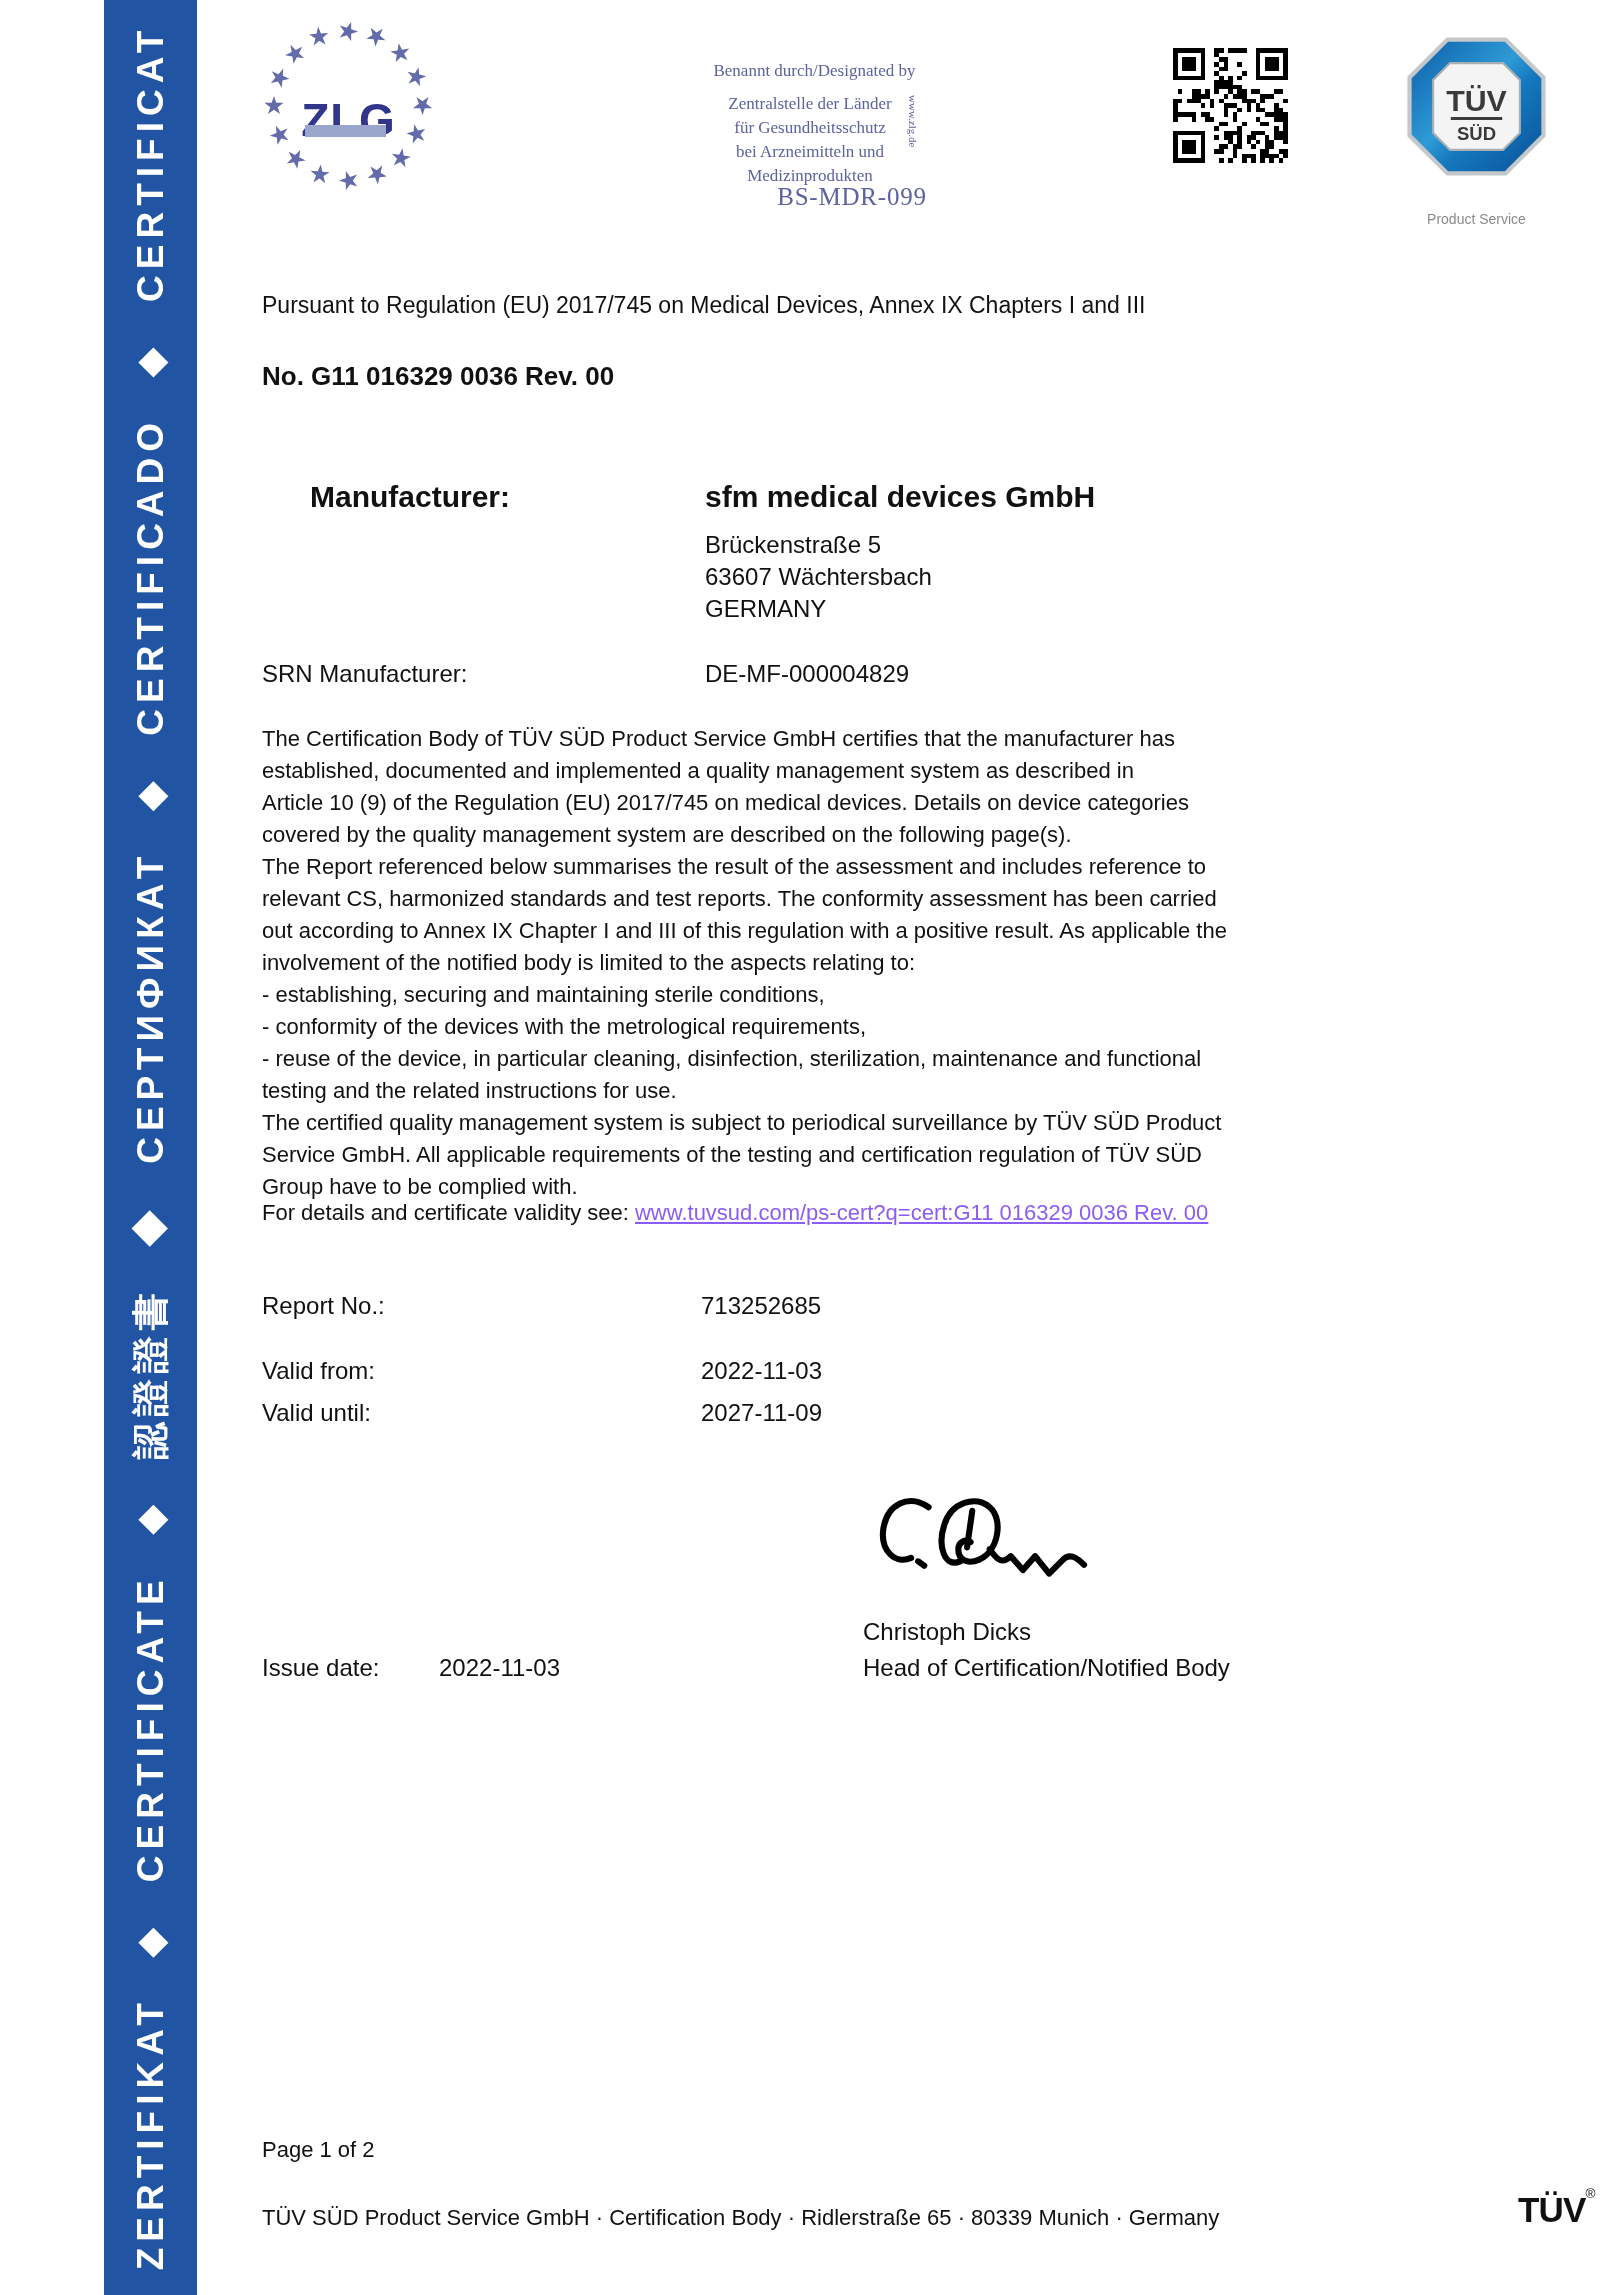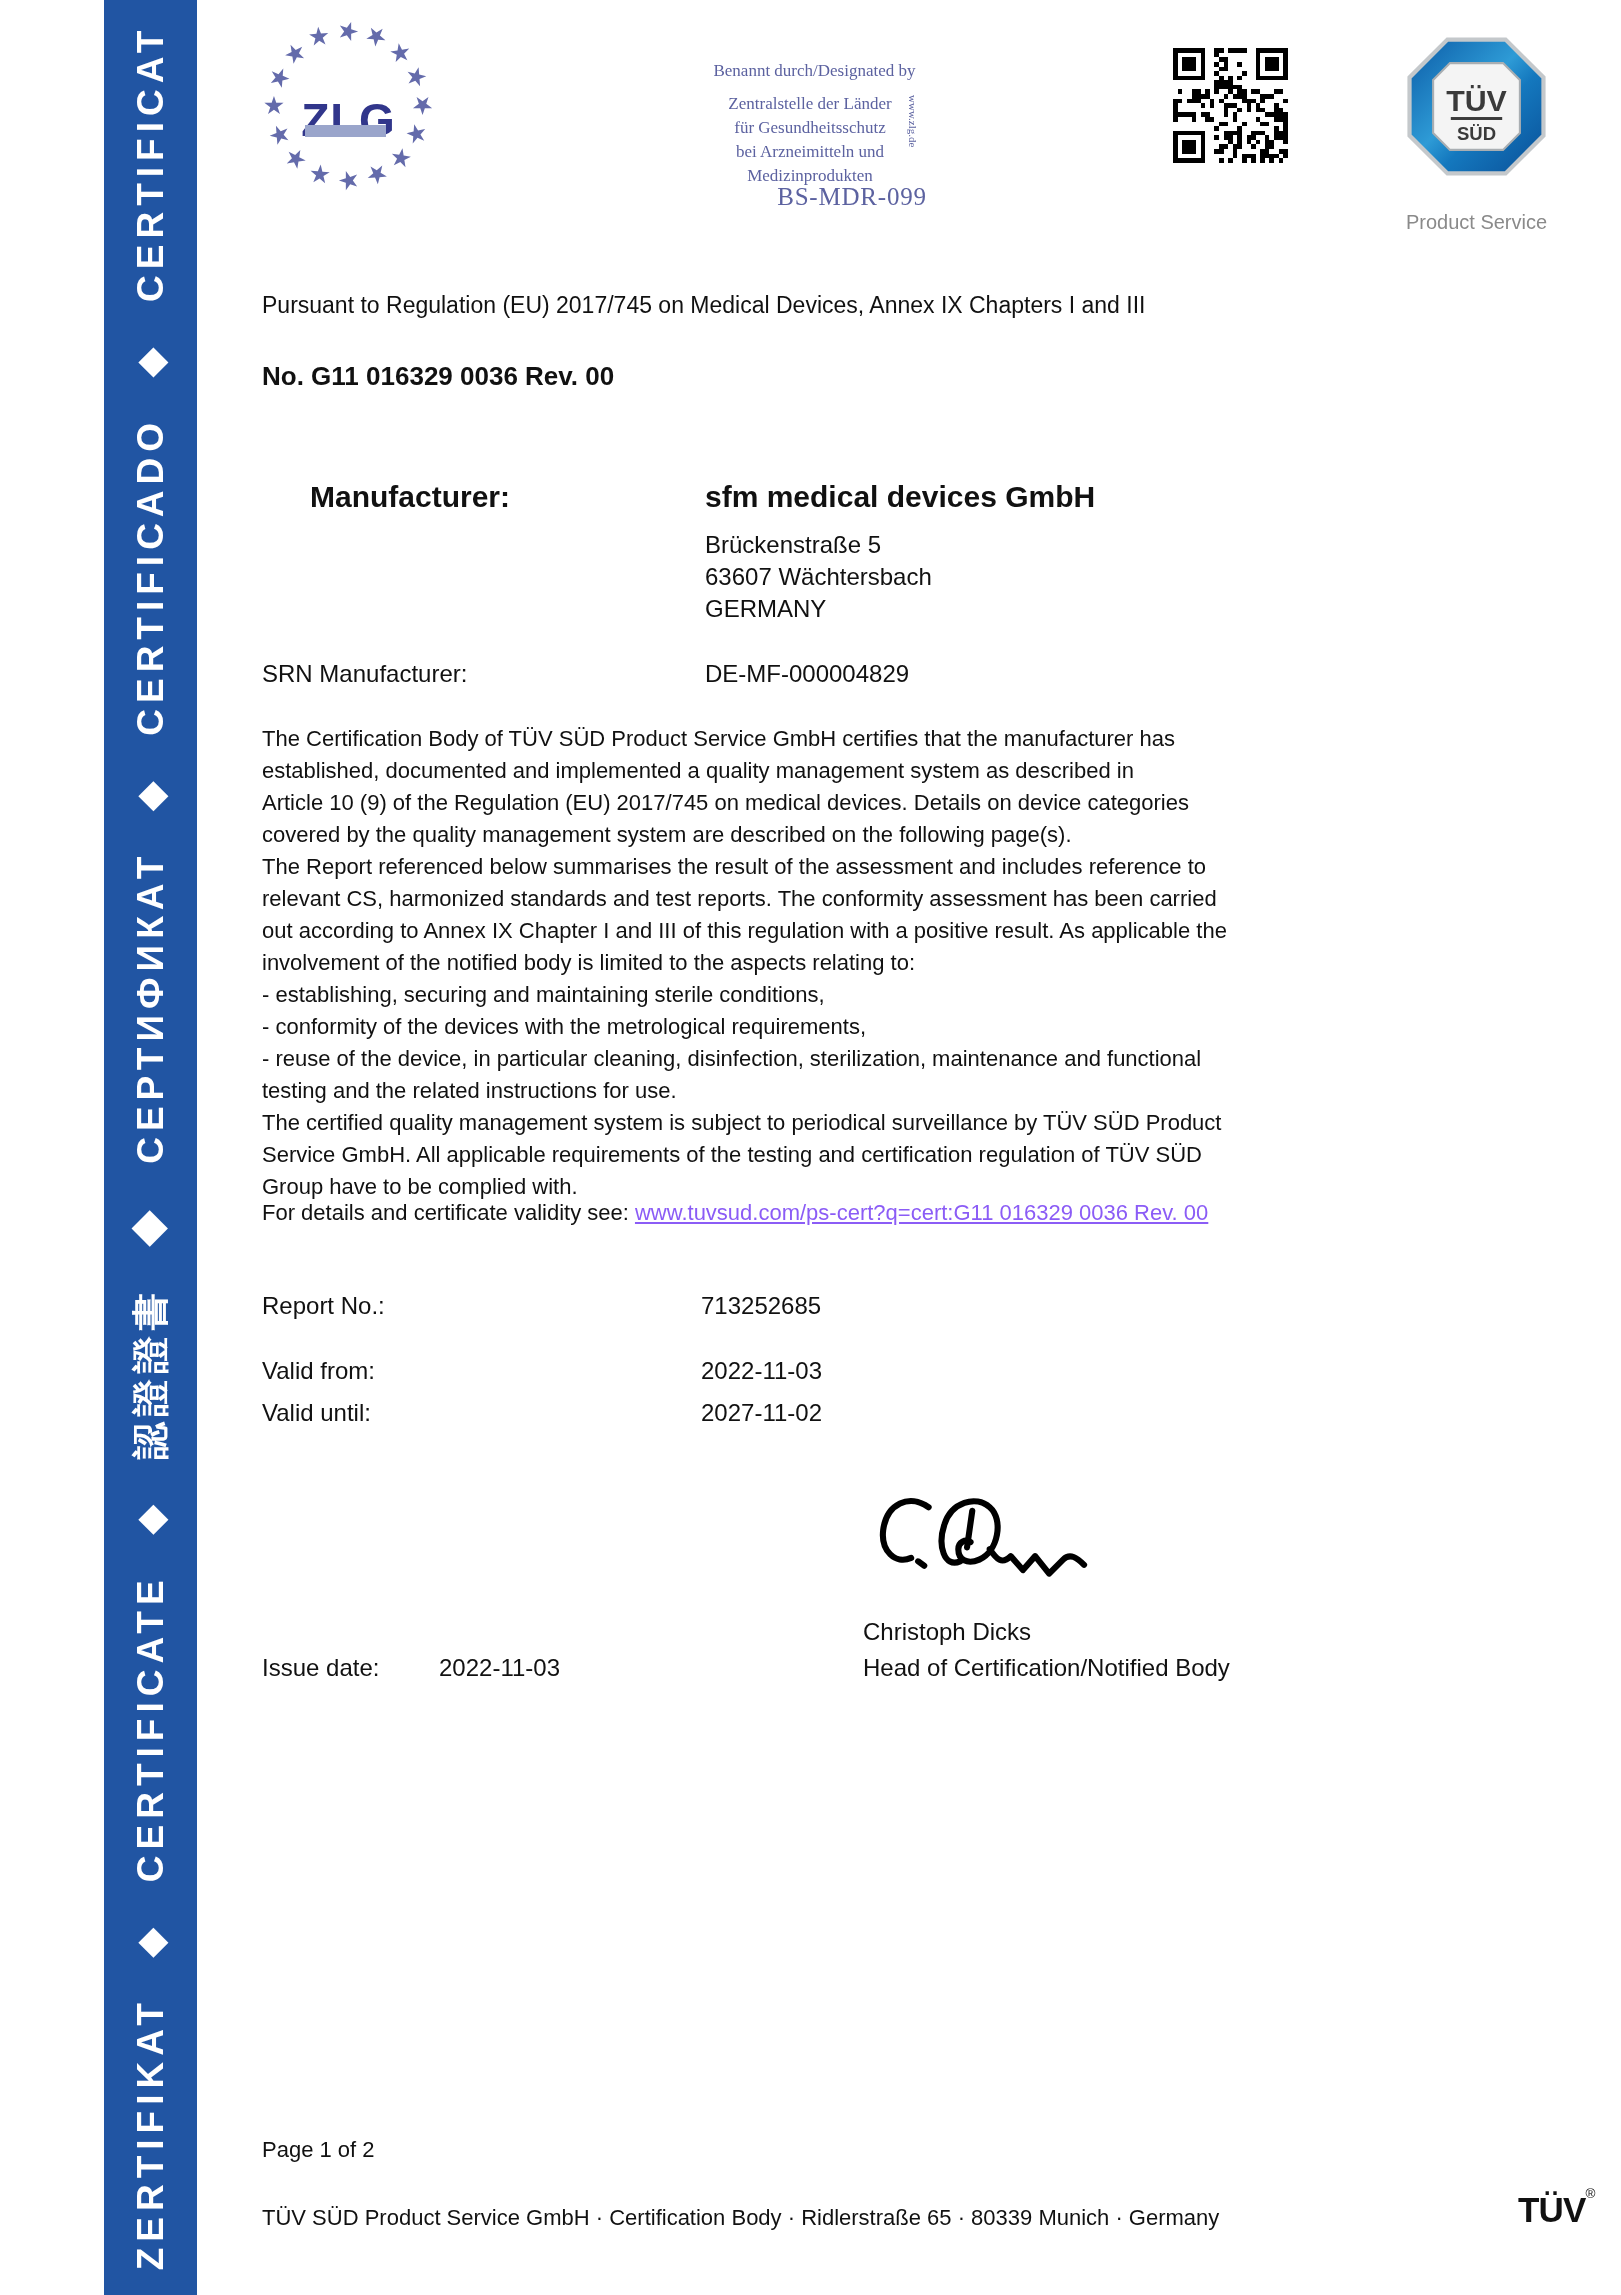--- a/index.html
+++ b/index.html
@@ -21,21 +21,21 @@
   .zlg-side{position:absolute;color:#5C62A0;font-family:"Liberation Serif",serif;}
   #zlg-designated{left:439px;top:42px;width:245px;text-align:center;font-size:17px;}
   #zlg-org{left:439px;top:73px;width:236px;text-align:center;font-size:17px;line-height:24px;}
   #zlg-web{left:666px;top:76px;font-size:11px;transform:rotate(90deg);transform-origin:0 0;white-space:nowrap;}
   #zlg-code{left:481px;top:164px;width:236px;text-align:center;font-size:25px;letter-spacing:0.8px;}
   
   #qr{position:absolute;left:1164px;top:39px;width:133px;height:133px;}
   
   #tuvsud{position:absolute;left:1407px;top:37px;width:139px;height:139px;}
   #tuv-caption{position:absolute;left:1392px;top:211px;width:169px;text-align:center;
-          font-size:20px;color:#8A8A8A;}
+          font-size:14px;color:#8A8A8A;}
   
   .abs{position:absolute;}
   .pre{white-space:pre-line;}
   #title{left:262px;top:242px;font-size:32px;font-weight:bold;letter-spacing:-0.4px;}
   #subtitle1{left:262px;top:292px;font-size:23px;}
   #subtitle2{left:262px;top:325px;font-size:23px;}
   #certno{left:262px;top:361px;font-size:26px;font-weight:bold;}
   #mf-label{left:262px;top:480px;font-size:30px;font-weight:bold;margin-left:48px;}
   #mf-name{left:705px;top:480px;font-size:30px;font-weight:bold;}
   #mf-addr{left:705px;top:529px;font-size:24px;line-height:32px;}
@@ -327,21 +327,21 @@
 The certified quality management system is subject to periodical surveillance by TÜV SÜD Product
 Service GmbH. All applicable requirements of the testing and certification regulation of TÜV SÜD
 Group have to be complied with.</div>
   <div class="abs" id="validity"><span>For details and certificate validity see: </span><a href="#">www.tuvsud.com/ps-cert?q=cert:G11 016329 0036 Rev. 00</a></div>
 
   <div class="abs" id="report-label">Report No.:</div>
   <div class="abs" id="report-value">713252685</div>
   <div class="abs" id="vfrom-label">Valid from:</div>
   <div class="abs" id="vfrom-value">2022-11-03</div>
   <div class="abs" id="vuntil-label">Valid until:</div>
-  <div class="abs" id="vuntil-value">2027-11-02</div>
+  <div class="abs" id="vuntil-value">2027-11-09</div>
 
   <svg id="signature" width="262" height="131" viewBox="0 0 300 150">
     <g fill="none" stroke="#000" stroke-width="7" stroke-linecap="round" stroke-linejoin="round">
       <path d="M82,22 C60,6 34,18 30,48 C27,72 44,88 62,80"></path>
       <path d="M70,84 l7,5"></path>
       <path d="M118,84 C100,92 92,66 100,42 C108,16 136,8 152,22 C168,36 162,72 140,82 C126,88 116,82 116,70 C116,62 124,58 130,62"></path>
       <path d="M132,26 L126,68"></path>
       <path d="M152,70 C160,82 166,88 176,78 L190,94 L204,78 L220,98 L236,82 C244,74 252,80 260,88"></path>
     </g>
   </svg>

